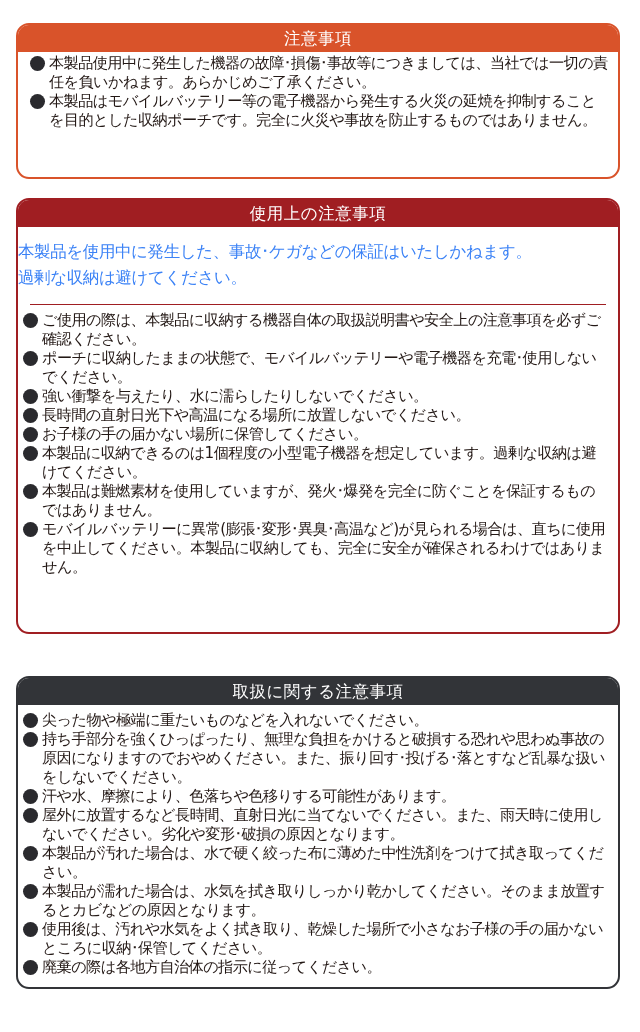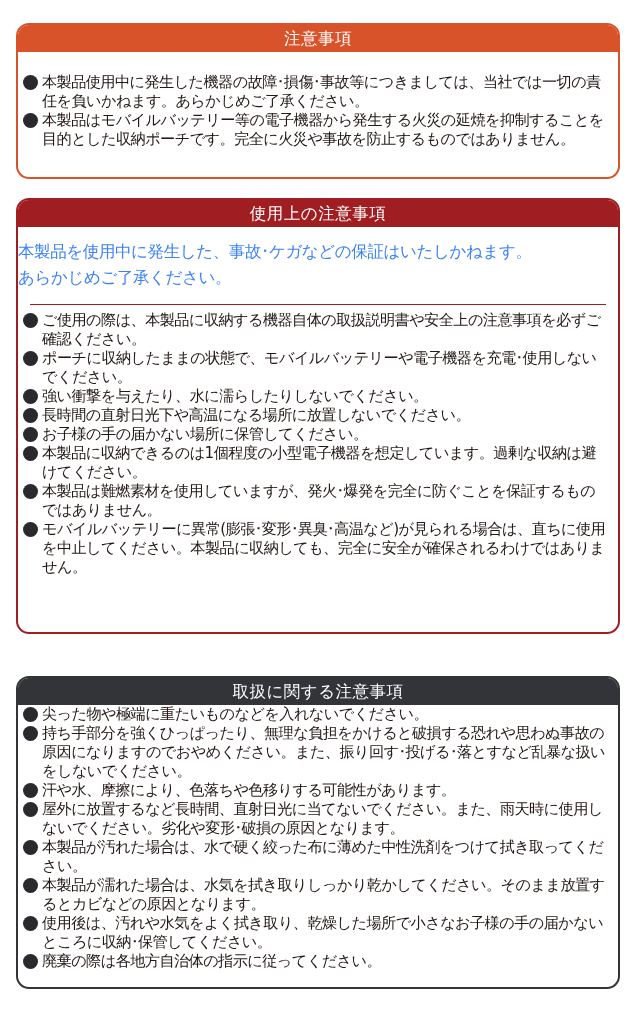--- a/index.html
+++ b/index.html
@@ -23,52 +23,52 @@
     font-size: 15.2px; line-height: 19px; letter-spacing: -0.6px;
     margin-bottom: 0px;
   }
   .box li .bul {
     position: absolute; left: 1px; top: 2px;
     width: 15px; height: 15px; border-radius: 50%; background: #2a2a2e;
   }
   
   #b1 { top: 23px; height: 156px; border-color: #d9532a; }
   #b1 .hdr { background: #d9532a; }
-  #b1 ul { padding-top: 21px; }
+  #b1 ul { padding-top: 2px; margin-left: 7px; }
   
   #b2 { top: 198px; height: 436px; border-color: #a01e22; }
   #b2 .hdr { background: #a01e22; }
   #b2 .warn {
     color: #3b82f6; text-align: left; font-size: 16.5px; line-height: 26px;
     letter-spacing: -0.4px; padding-top: 12px;
   }
   #b2 .divider {
     height: 1px; background: #a01e22; margin: 13px 12px 6px 12px;
   }
   
   #b3 { top: 676px; height: 313px; border-color: #323438; }
   #b3 .hdr { background: #323438; }
-  #b3 ul { }
+  #b3 ul { padding-top: 6px; }
 </style>
 </head>
 <body>
 
 <div id="b1" class="box">
   <div class="hdr">注意事項</div>
   <ul>
     <li><span class="bul"></span><span>本製品使用中に発生した機器の故障･損傷･事故等につきましては、当社では一切の責任を負いかねます。あらかじめご了承ください。</span></li>
     <li><span class="bul"></span><span>本製品はモバイルバッテリー等の電子機器から発生する火災の延焼を抑制することを目的とした収納ポーチです。完全に火災や事故を防止するものではありません。</span></li>
   </ul>
 </div>
 
 <div id="b2" class="box">
   <div class="hdr">使用上の注意事項</div>
   <div class="warn">
     <div>本製品を使用中に発生した、事故･ケガなどの保証はいたしかねます。</div>
-    <div>あらかじめご了承ください。</div>
+    <div>過剰な収納は避けてください。</div>
   </div>
   <div class="divider"></div>
   <ul>
     <li><span class="bul"></span><span>ご使用の際は、本製品に収納する機器自体の取扱説明書や安全上の注意事項を必ずご確認ください。</span></li>
     <li><span class="bul"></span><span>ポーチに収納したままの状態で、モバイルバッテリーや電子機器を充電･使用しないでください。</span></li>
     <li><span class="bul"></span><span>強い衝撃を与えたり、水に濡らしたりしないでください。</span></li>
     <li><span class="bul"></span><span>長時間の直射日光下や高温になる場所に放置しないでください。</span></li>
     <li><span class="bul"></span><span>お子様の手の届かない場所に保管してください。</span></li>
     <li><span class="bul"></span><span>本製品に収納できるのは1個程度の小型電子機器を想定しています。過剰な収納は避けてください。</span></li>
     <li><span class="bul"></span><span>本製品は難燃素材を使用していますが、発火･爆発を完全に防ぐことを保証するものではありません。</span></li>

